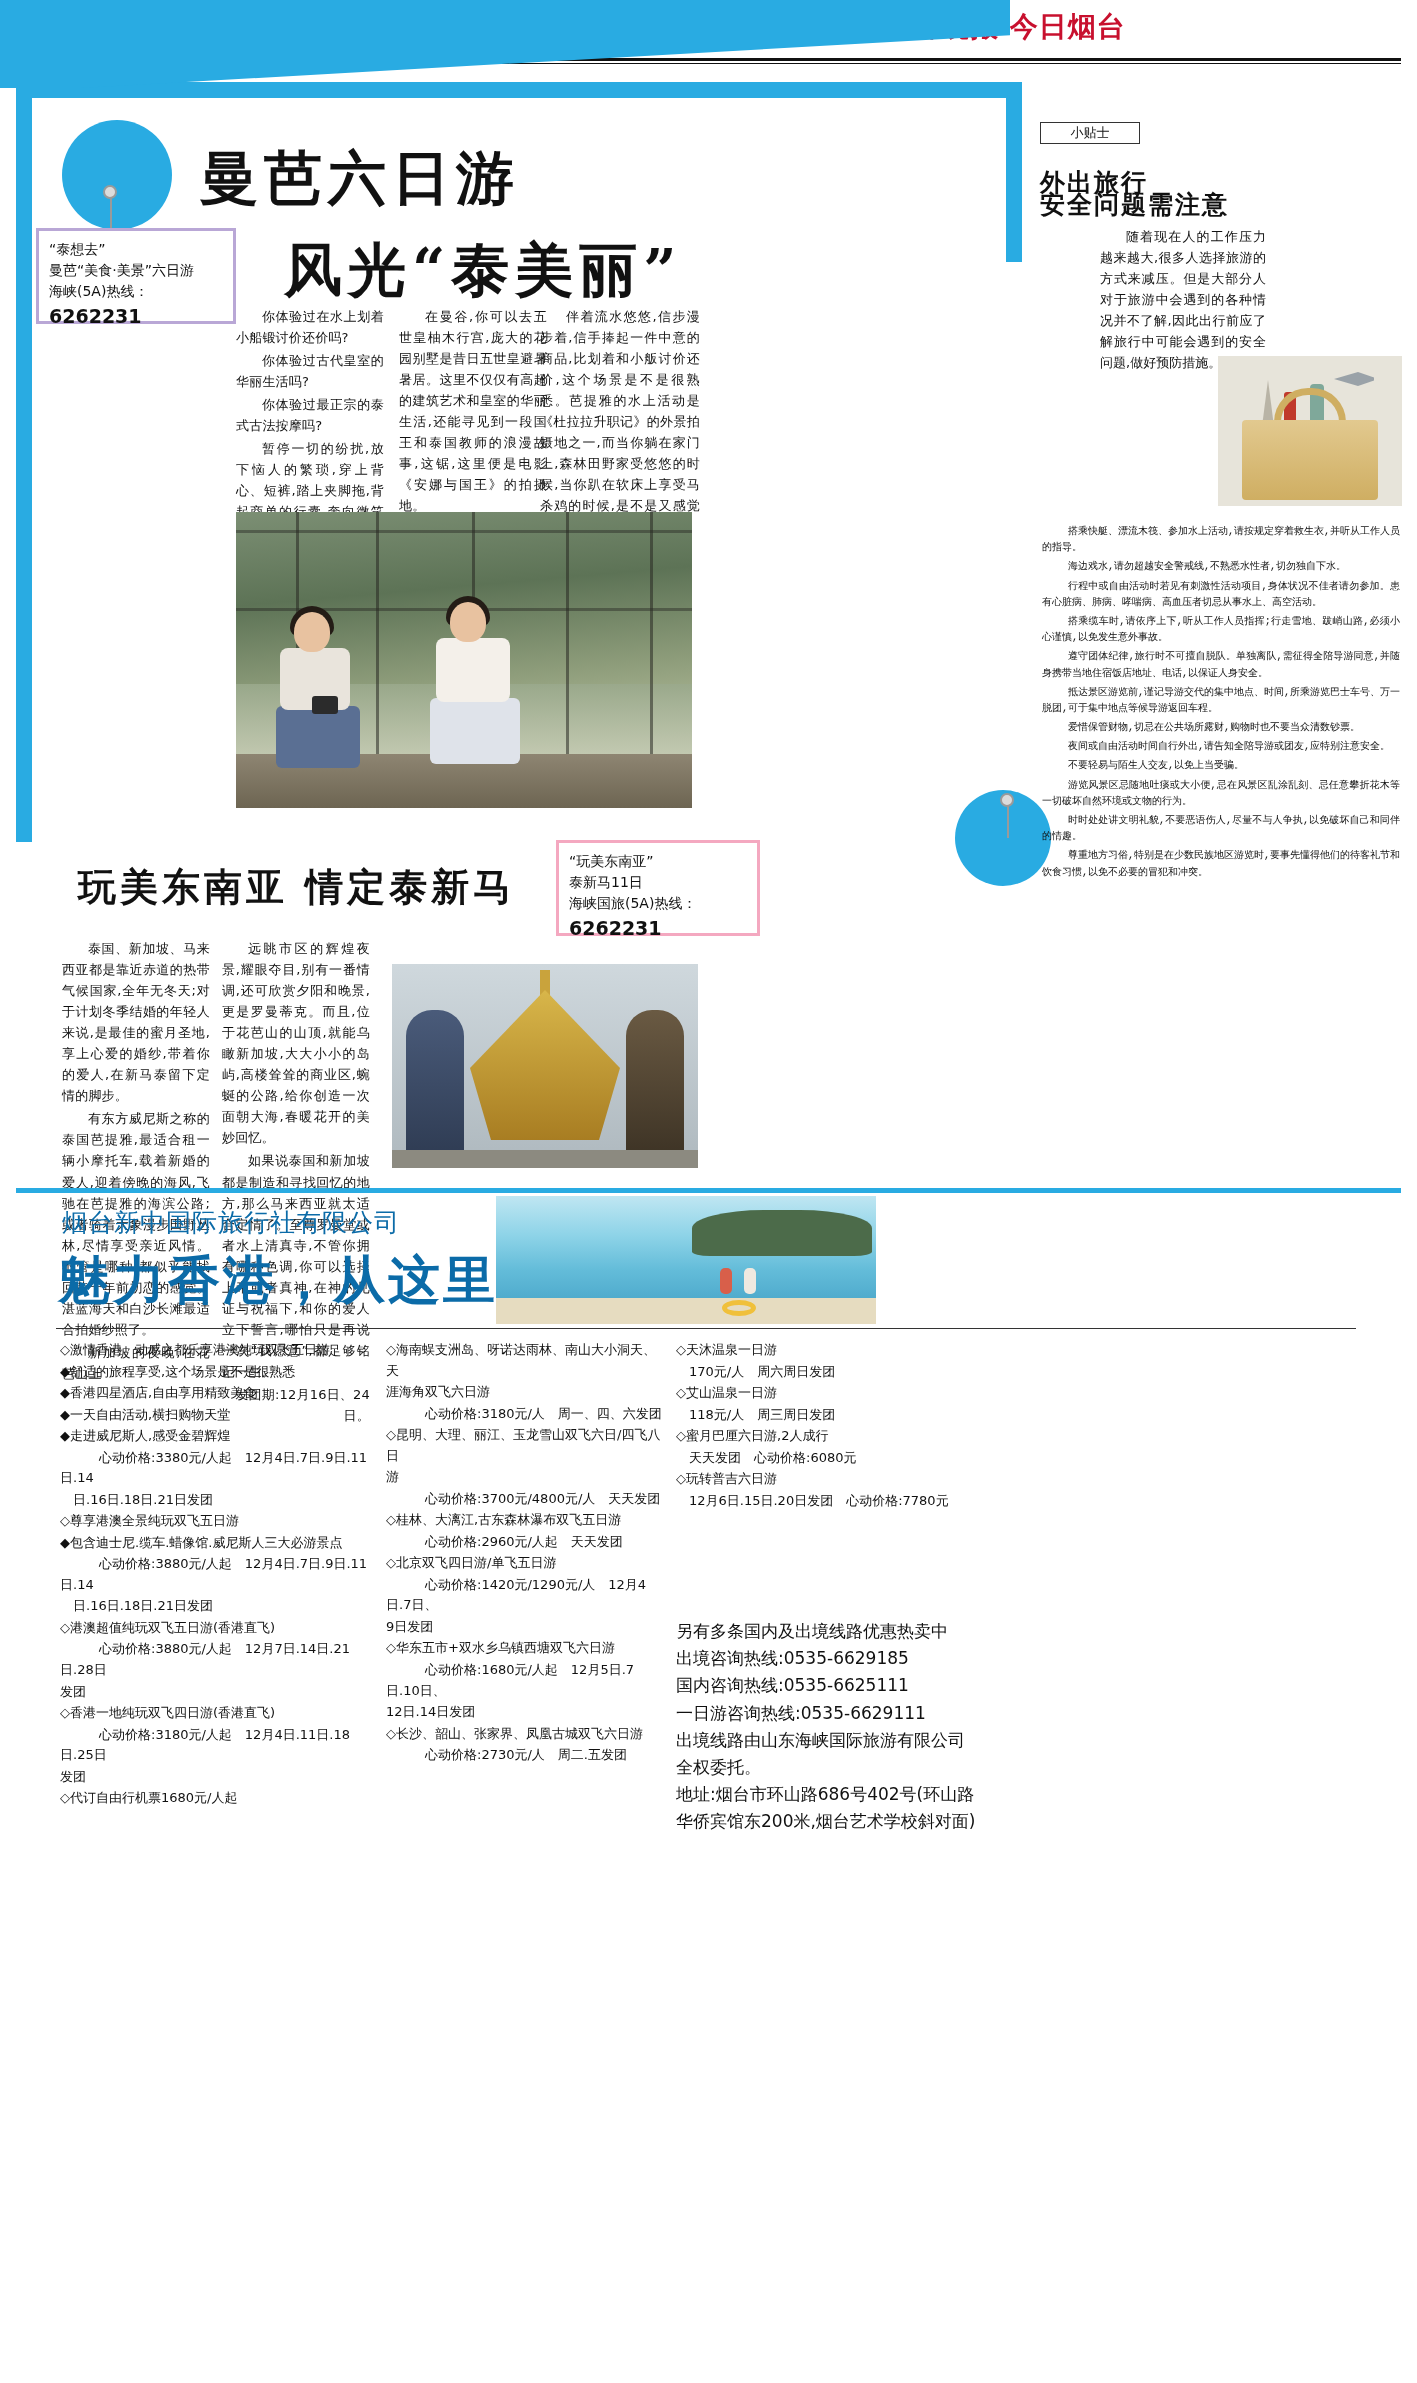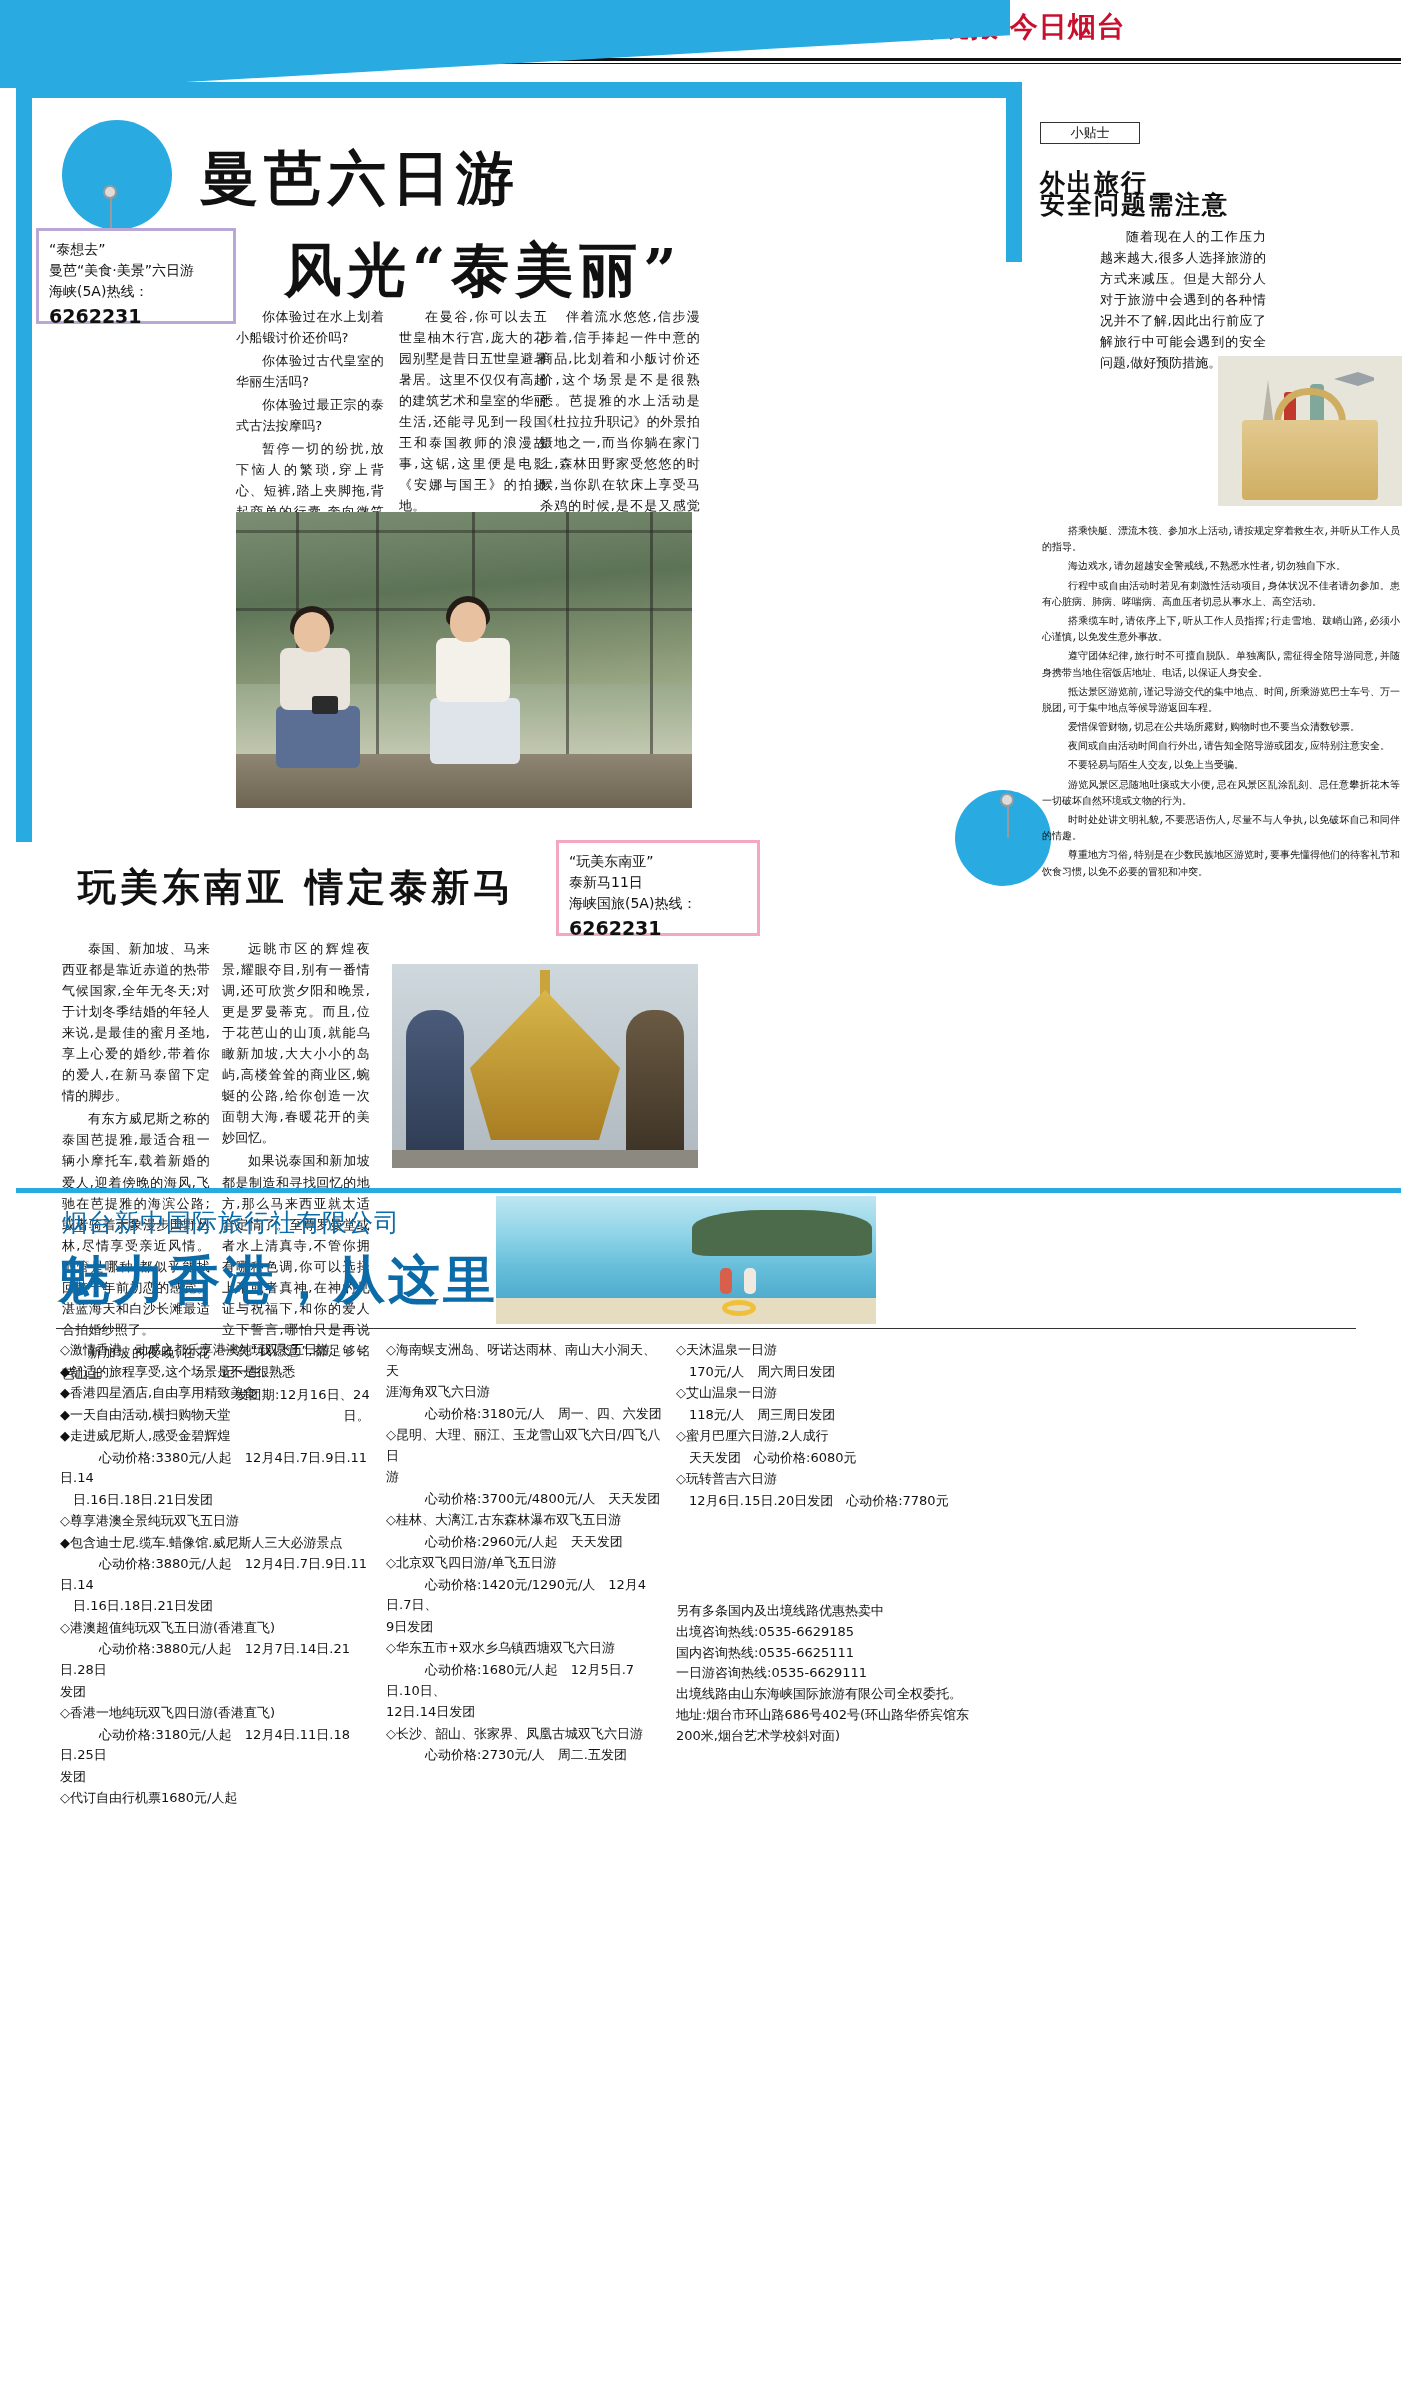--- a/index.html
+++ b/index.html
@@ -262,22 +262,22 @@
     position:absolute;
     font-family:"DejaVu Sans", sans-serif;
     font-size:13px; line-height:1.58; color:#111;
   }
   .ad-col .line { margin:0 0 1px; }
   #adcol1 { left: 44px; top: 152px; width: 320px; }
   #adcol2 { left: 370px; top: 152px; width: 280px; }
   #adcol3 { left: 660px; top: 152px; width: 300px; }
 
   .tail-note {
-    position:absolute; left:660px; top: 413px; width: 300px;
-    font-family:"DejaVu Sans", sans-serif; font-size:13px; line-height:1.6;
+    position:absolute; left:660px; top: 430px; width: 300px;
+    font-family:"DejaVu Sans", sans-serif; font-size:17px; line-height:1.6;
   }
 </style>
 </head>
 <body>
 
 <div class="page">
 
   <div class="masthead">
     <div class="mh-pagenum">C32</div>
     <div class="mh-section">旅游</div>

